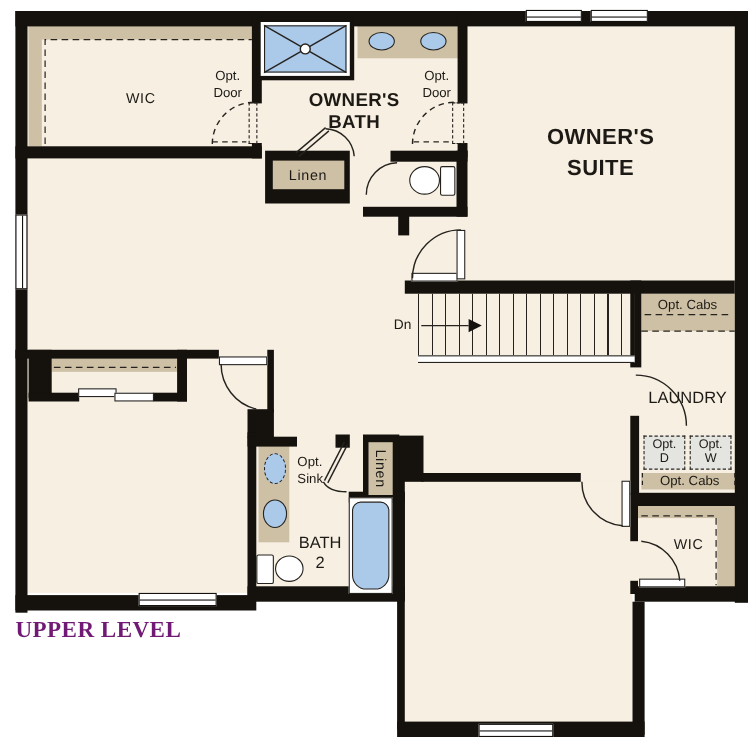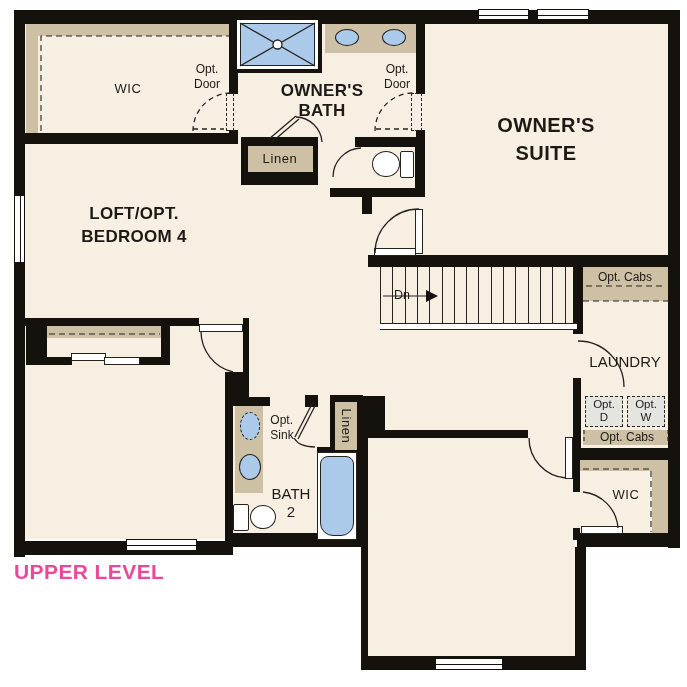--- a/index.html
+++ b/index.html
@@ -19,21 +19,21 @@
   .ellipse{position:absolute;border-radius:50%;box-sizing:border-box;}
   .blue{background:#abc9e9;border:1.3px solid #26231f;}
   .label{position:absolute;color:#1d1a16;text-align:center;white-space:pre-line;
          transform:translate(-50%,-50%);line-height:1.2;}
   .room{font-weight:bold;font-size:17px;letter-spacing:.3px;}
   .room-lg{font-weight:bold;font-size:20px;letter-spacing:.4px;line-height:1.4;}
   .room-md{font-weight:normal;font-size:15px;line-height:1.2;}
   .med{font-size:13px;letter-spacing:.6px;}
   .sm{font-size:12px;line-height:1.25;}
   .xs{font-size:11.5px;line-height:1.1;}
-  .title{position:absolute;font-weight:bold;font-size:21px;letter-spacing:.4px;color:#ec4899;}
+  .title{position:absolute;font-weight:bold;font-size:21px;letter-spacing:.4px;color:#701a75;font-family:Liberation Serif, serif;}
   svg{position:absolute;left:0;top:0;pointer-events:none;}
 </style>
 </head>
 <body>
 
 <div class="canvas">
 
   <div class="floor" style="left:25px;top:24px;width:643px;height:515px;"></div>
   <div class="floor" style="left:368px;top:438px;width:207px;height:225px;"></div>
 
@@ -175,23 +175,21 @@
   <div class="label med" style="left:128px;top:89px;">WIC</div>
   <div class="label sm" style="left:207px;top:77px;">Opt.
 Door</div>
   <div class="label room" style="left:322px;top:101px;line-height:1.15;">OWNER'S
 BATH</div>
   <div class="label sm" style="left:397px;top:77px;">Opt.
 Door</div>
   <div class="label room-lg" style="left:546px;top:139px;">OWNER'S
 SUITE</div>
   <div class="label med" style="left:280px;top:159px;">Linen</div>
-  <div class="label room" style="left:134px;top:226px;line-height:1.35;">LOFT/OPT.
-BEDROOM 4</div>
-  <div class="label sm" style="left:366px;top:296px;font-size:12.5px;margin-left:36px;">Dn</div>
+  <div class="label sm" style="left:366px;top:296px;font-size:12.5px;">Dn</div>
   <div class="label sm" style="left:625px;top:277px;">Opt. Cabs</div>
   <div class="label room-md" style="left:625px;top:362px;">LAUNDRY</div>
   <div class="label xs" style="left:604px;top:411px;">Opt.
 D</div>
   <div class="label xs" style="left:646px;top:411px;">Opt.
 W</div>
   <div class="label sm" style="left:627px;top:437px;">Opt. Cabs</div>
   <div class="label med" style="left:626px;top:495px;">WIC</div>
   <div class="label sm" style="left:282px;top:428px;text-align:left;">Opt.
 Sink</div>

